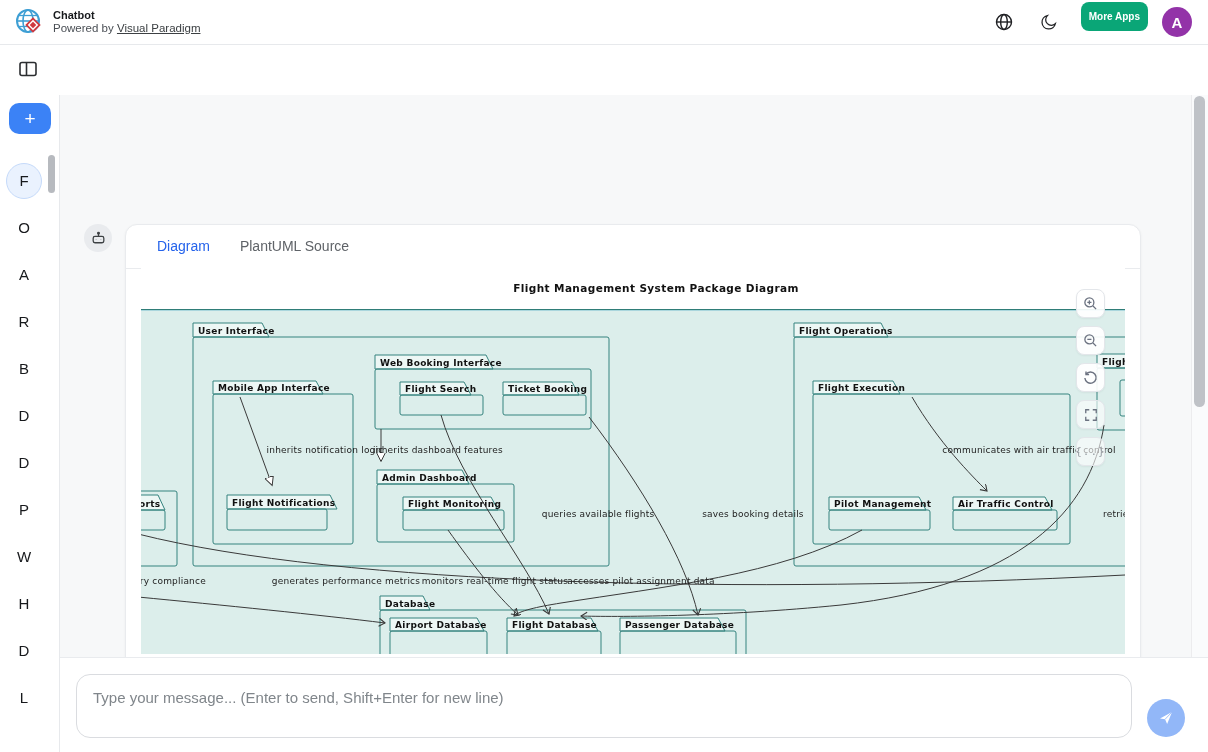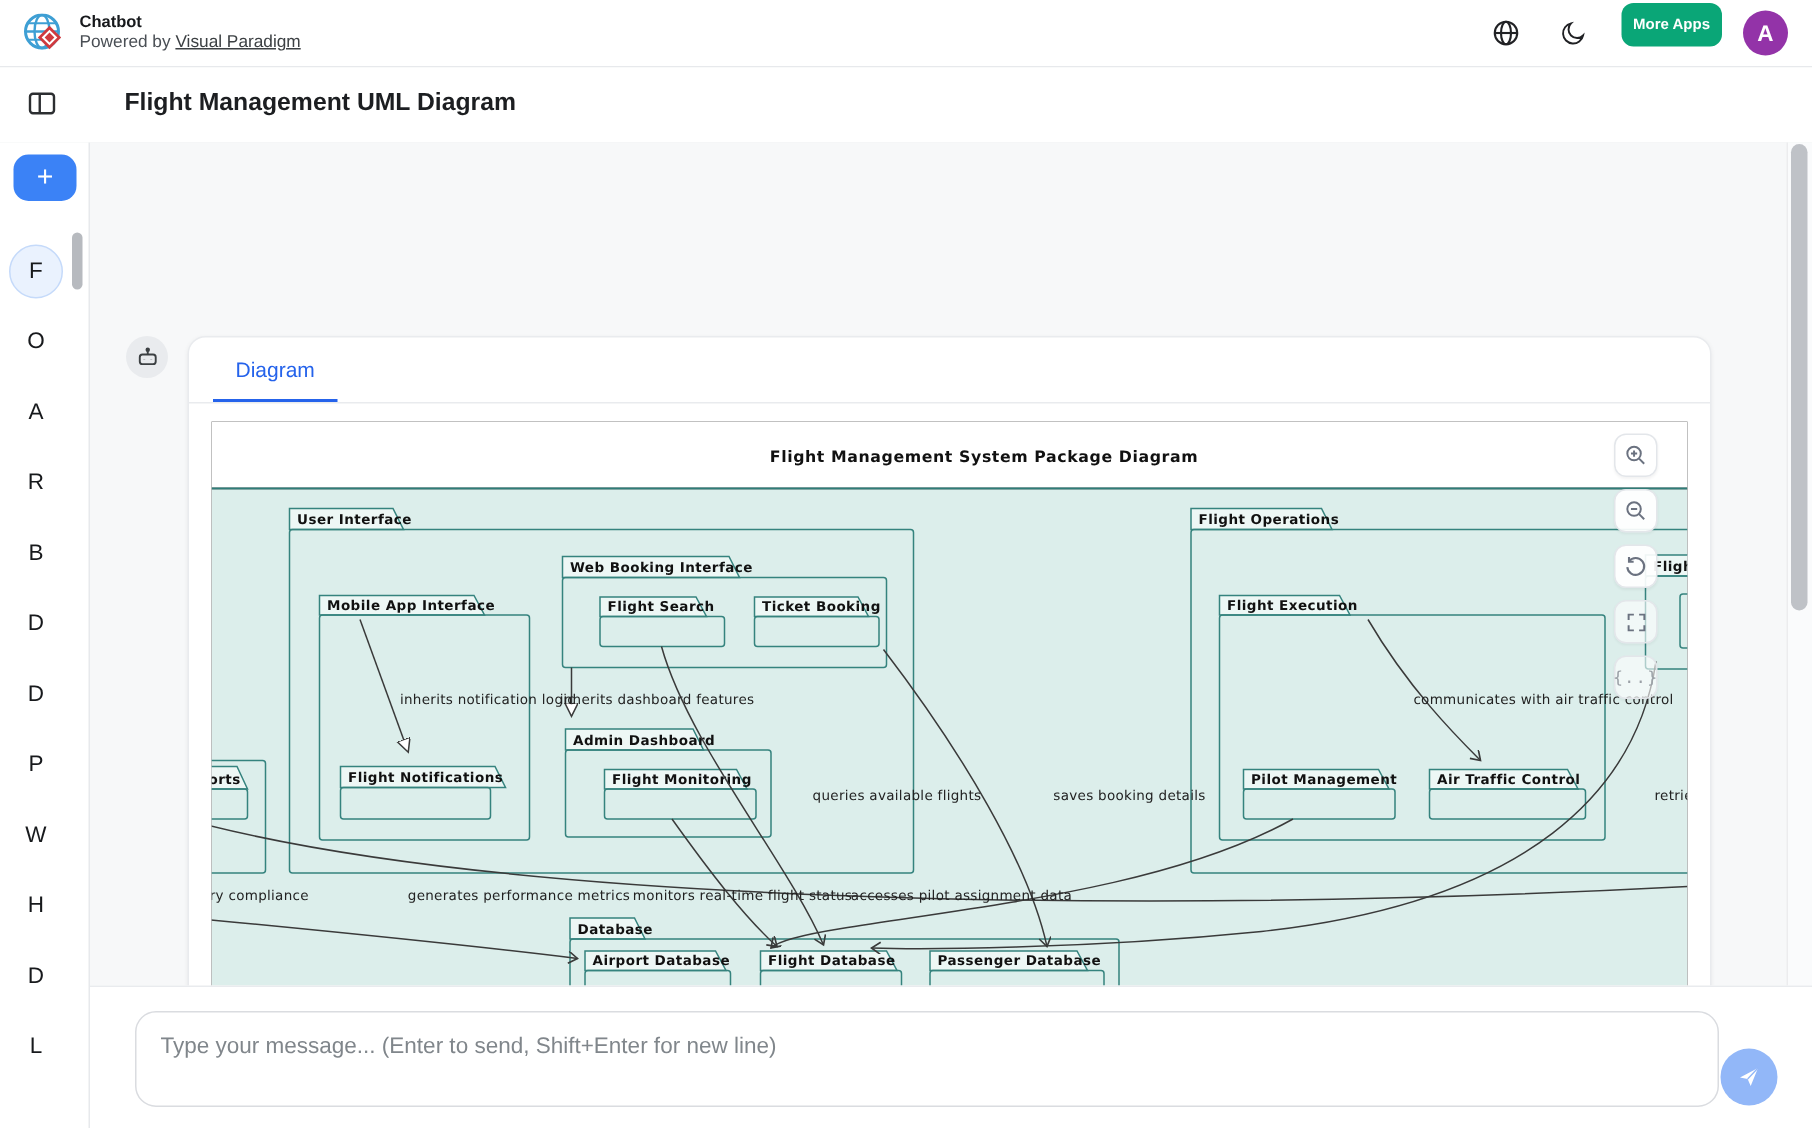--- a/index.html
+++ b/index.html
@@ -42,33 +42,33 @@
   .bubble{background:#3b82f6;color:#fff;font-size:15px;border-radius:23px;padding:14px 24px;max-width:470px;}
   .bavatar{position:absolute;left:24px;top:129px;width:28px;height:28px;border-radius:50%;background:#e9ebee;
            display:flex;align-items:center;justify-content:center;}
   .card{position:absolute;left:65px;top:129px;width:1016px;height:532px;background:#fff;
         border:1px solid #e9ebee;border-radius:12px 12px 0 0;box-sizing:border-box;
         box-shadow:0 1px 3px rgba(0,0,0,.05);}
   .tabbar{height:43px;border-bottom:1px solid #e9ebee;display:flex;align-items:stretch;padding:0 16px;}
   .tab{font-size:14px;color:#5f6368;display:flex;align-items:center;padding:0 15px;cursor:pointer;
        border-bottom:2px solid transparent;box-sizing:border-box;}
   .tab.active{color:#2563eb;font-weight:500;border-bottom:2px solid #2563eb;}
-  .diagram-viewport{position:absolute;left:15px;top:56px;width:984px;height:389px;overflow:hidden;background:#737373;}
+  .diagram-viewport{position:absolute;left:15px;top:40px;width:984px;height:389px;overflow:hidden;background:#7dd3fc;}
   .chat-scroll{position:absolute;right:0;top:95px;width:16px;bottom:94px;background:#fafbfc;border-left:1px solid #ececee;}
   .chat-scroll .thumb{position:absolute;left:2px;top:1px;width:11px;height:311px;border-radius:6px;background:#bfc2c7;}
   
   .dg-controls{position:absolute;left:1076px;top:289px;width:29px;}
   .dg-btn{width:29px;height:29px;margin-bottom:8px;border-radius:8px;background:rgba(255,255,255,.92);
           border:1px solid #e3e6ea;box-shadow:0 1px 2px rgba(0,0,0,.05);display:flex;align-items:center;
           justify-content:center;cursor:pointer;box-sizing:border-box;}
   .dg-btn.ghost{background:rgba(255,255,255,.6);}
   .dg-btn .braces{font-family:"DejaVu Sans Mono",monospace;font-size:11px;color:#9aa0a6;letter-spacing:1px;}
   
   .composer{position:absolute;left:60px;right:0;bottom:0;height:94px;background:#fff;border-top:1px solid #e9ebee;}
-  .composer textarea{position:absolute;left:30px;top:16px;width:1056px;height:64px;box-sizing:border-box;
+  .composer textarea{position:absolute;left:16px;top:16px;width:1056px;height:64px;box-sizing:border-box;
         border:1px solid #dadce0;border-radius:14px;padding:14px 16px;font-size:15px;resize:none;
         font-family:"Liberation Sans",sans-serif;color:#202124;outline:none;}
   .composer textarea::placeholder{color:#80868b;}
   .send-btn{position:absolute;left:1087px;top:41px;width:38px;height:38px;border-radius:50%;background:#92b7f8;
             border:none;display:flex;align-items:center;justify-content:center;cursor:pointer;}
 </style>
 </head>
 <body>
 
 <div class="header">
@@ -96,21 +96,20 @@
   </svg>
   <button class="more-apps">More Apps</button>
   <div class="havatar">A</div>
 </div>
 
 <div class="titlebar">
   <svg class="panel-toggle" viewBox="0 0 22 22" fill="none" stroke="#2c2e31" stroke-width="1.6">
     <rect x="3" y="4.5" width="16" height="13" rx="2"></rect>
       <line x1="9.5" y1="4.5" x2="9.5" y2="17.5"></line>
   </svg>
-  <div class="page-title">Flight Management UML Diagram</div>
 </div>
 
 <div class="sidebar">
   <button class="new-chat">+</button>
   <div class="hist-wrap">
       <div class="hist active">F</div>
       <div class="hist">O</div>
       <div class="hist">A</div>
       <div class="hist">R</div>
       <div class="hist">B</div>
@@ -134,20 +133,21 @@
         <line x1="12" y1="9" x2="12" y2="5.5"></line>
       <circle cx="12" cy="4.5" r="1.2" fill="#3c4043"></circle>
         <line x1="8.7" y1="13.5" x2="8.7" y2="13.6"></line>
         <line x1="15.3" y1="13.5" x2="15.3" y2="13.6"></line>
     </svg>
   </div>
 
   <div class="card">
     <div class="tabbar">
       <div class="tab active">Diagram</div>
+      <div class="tab">PlantUML Source</div>
     </div>
     <div class="diagram-viewport">
       <svg width="984" height="389" viewBox="0 0 984 389" font-family="DejaVu Sans, Liberation Sans, sans-serif">
           <defs>
             <marker id="mopen" markerWidth="10" markerHeight="10" refX="7" refY="4" orient="auto" markerUnits="userSpaceOnUse">
               <path d="M1,0 L7,4 L1,8" fill="none" stroke="#3a3a3a" stroke-width="1.1"></path>
             </marker>
             <marker id="mtri" markerWidth="12" markerHeight="12" refX="8.5" refY="4.5" orient="auto" markerUnits="userSpaceOnUse">
               <path d="M0,0 L9,4.5 L0,9 Z" fill="#ffffff" stroke="#3a3a3a" stroke-width="1"></path>
             </marker>

